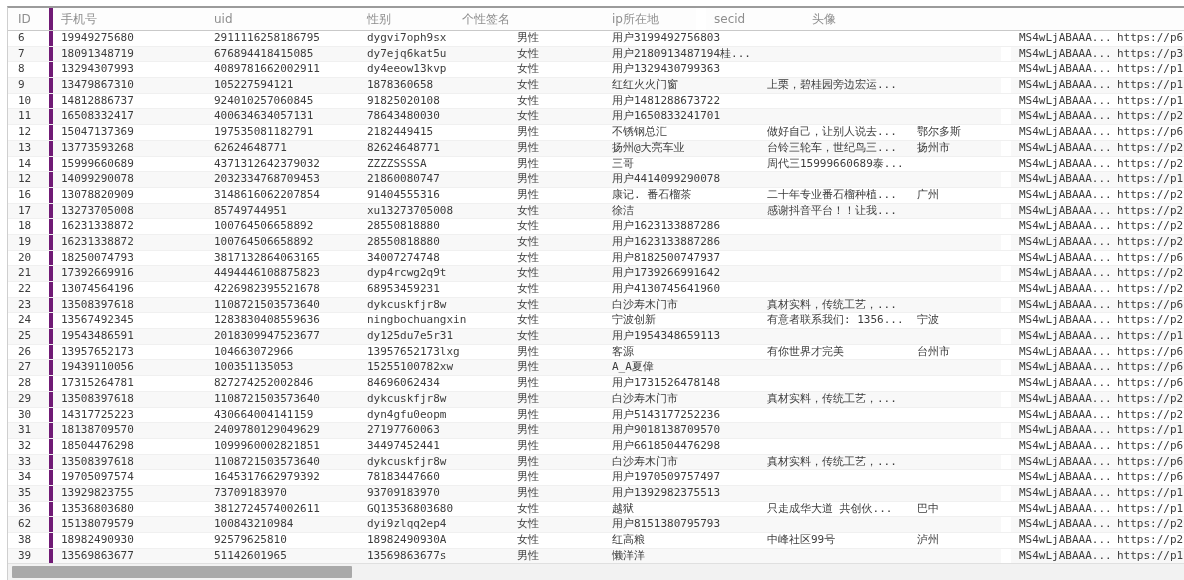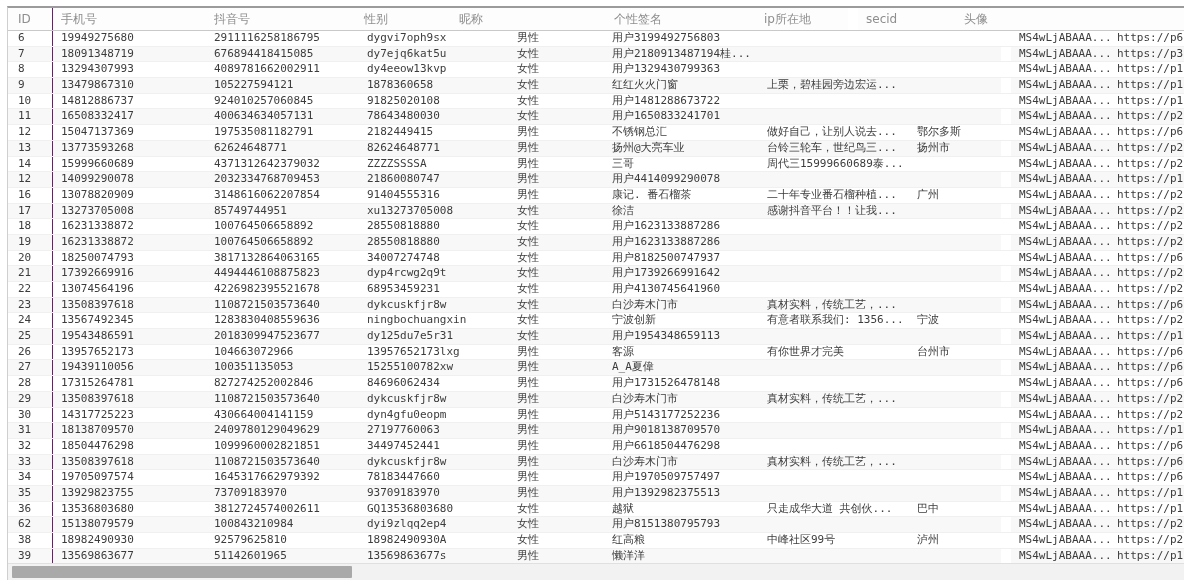--- a/index.html
+++ b/index.html
@@ -33,21 +33,21 @@
     overflow:hidden;
     padding-left:8px;
     font-size:11px;line-height:14.5px;
     color:#3c3c3c;
     flex:0 0 auto;
   }
   .header-row .cell{
     font-family:"DejaVu Sans","Liberation Sans",sans-serif;
     font-size:12px;line-height:22px;color:#8e8e8e;
   }
-  .c-id{width:45px;padding-left:10px;border-right:1px solid #701a75;}
+  .c-id{width:45px;padding-left:10px;border-right:4px solid #701a75;}
   .c-phone{width:153px;}
   .c-uid{width:153px;}
   .c-douyin{width:150px;}
   .c-gender{width:95px;}
   .c-nickname{width:155px;}
   .c-signature{width:150px;}
   .c-ip{width:92px;}
   .c-gap{width:10px;background:#ffffff;padding:0;flex:0 0 auto;}
   .c-secid{width:98px;}
   .c-avatar{flex:1 1 auto;width:auto;}
@@ -61,23 +61,22 @@
     background:#a9a9a9;border-radius:1px;
   }
 </style>
 </head>
 <body>
 
 <div class="grid">
   <div class="header-row">
       <div class="cell c-id">ID</div>
       <div class="cell c-phone">手机号</div>
-      <div class="cell c-douyin">抖音号</div>
+      <div class="cell c-uid">uid</div>
       <div class="cell c-gender">性别</div>
-      <div class="cell c-nickname">昵称</div>
       <div class="cell c-signature">个性签名</div>
       <div class="cell c-ip">ip所在地</div>
       <div class="cell c-gap"></div>
       <div class="cell c-secid">secid</div>
       <div class="cell c-avatar">头像</div>
     </div>
   <div class="rows-wrap">
       <div class="row">
         <div class="cell c-id">6</div>
         <div class="cell c-phone">19949275680</div>

